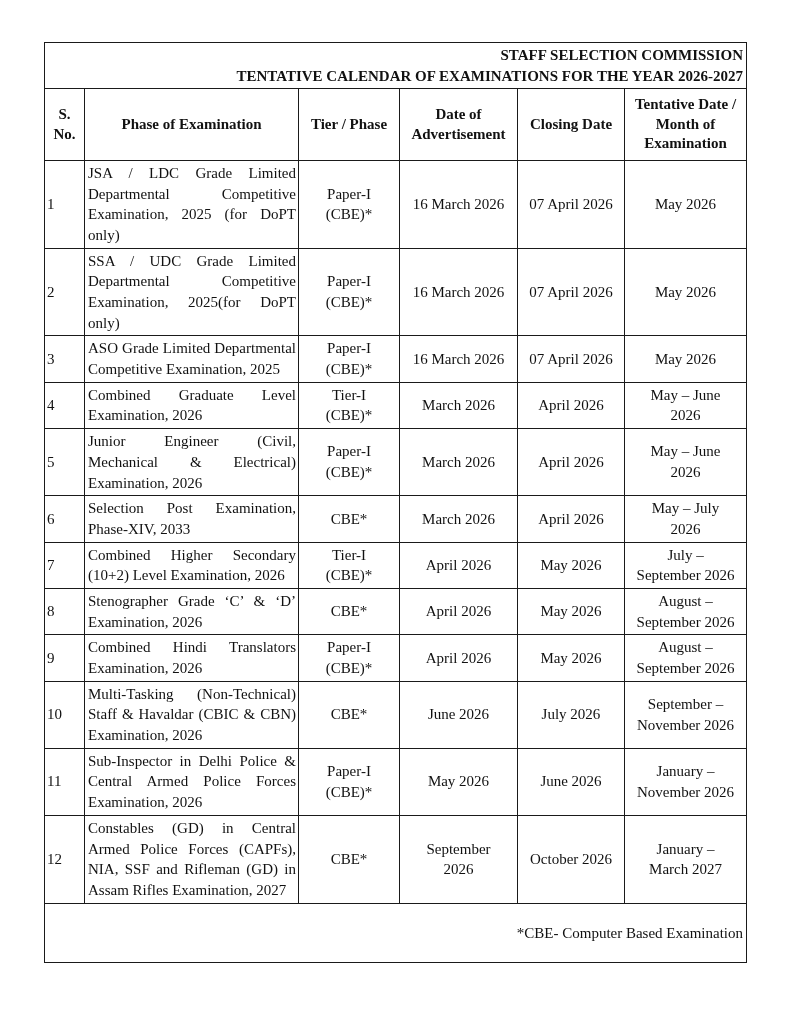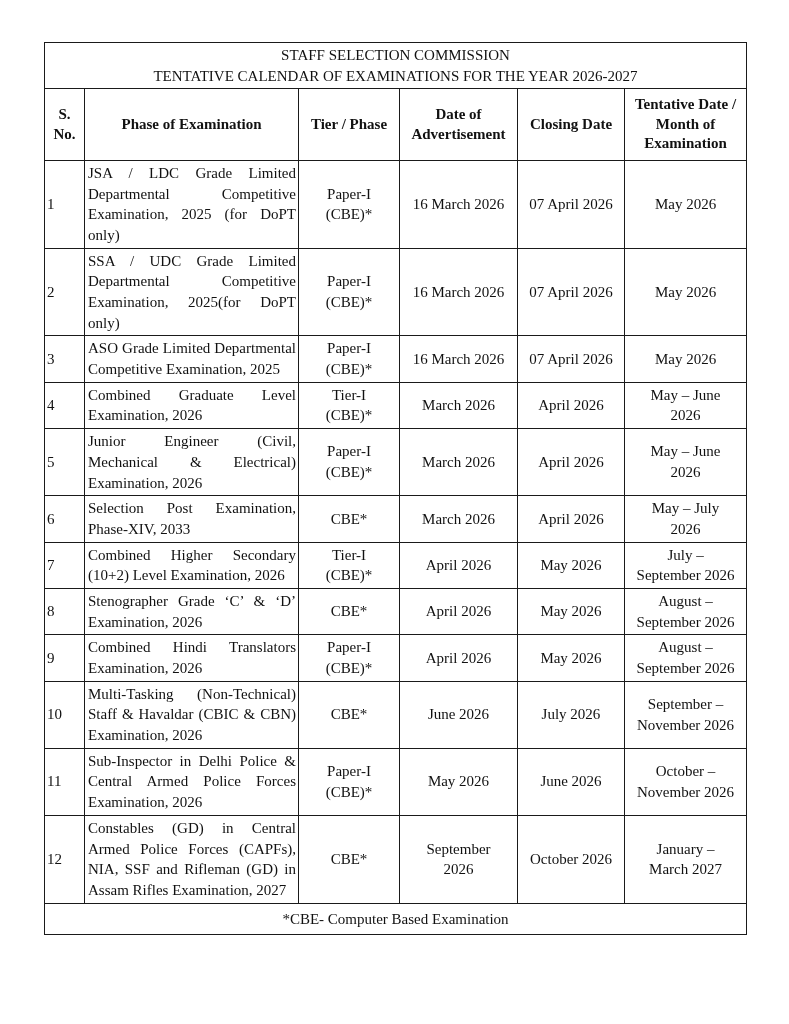--- a/index.html
+++ b/index.html
@@ -24,38 +24,38 @@
   }
   .cal-table td, .cal-table th {
     border: 1px solid #1a1a1a;
     font-size: 15px;
     line-height: 1.38;
     vertical-align: middle;
     padding: 2px 3px;
     word-wrap: break-word;
   }
   .title-cell {
-    text-align: center;
-    font-weight: normal;
+    text-align: right;
+    font-weight: bold;
     font-size: 15.5px;
     line-height: 1.55;
     padding: 11px 6px;
   }
   .cal-table th {
     font-weight: bold;
     text-align: center;
     padding: 6px 2px;
     line-height: 1.3;
   }
   td.c0 { text-align: left; padding: 2px 2px; }
   td.c1 { text-align: justify; text-align-last: left; padding: 2px 2px 2px 3px; }
   td.c2, td.c3, td.c4, td.c5 { text-align: center; padding: 2px 11px; }
   td.footnote-cell {
-    text-align: center;
-    padding: 5px 3px;
+    text-align: right;
+    padding: 19px 3px;
     line-height: 1.35;
   }
 </style>
 </head>
 <body>
 
 <div class="page">
   <table class="cal-table">
     <colgroup>
       <col style="width:40px">
@@ -161,21 +161,21 @@
           <td class="c3">June 2026</td>
           <td class="c4">July 2026</td>
           <td class="c5">September – November 2026</td>
         </tr>
         <tr>
           <td class="c0">11</td>
           <td class="c1">Sub-Inspector in Delhi Police &amp; Central Armed Police Forces Examination, 2026</td>
           <td class="c2">Paper-I (CBE)*</td>
           <td class="c3">May 2026</td>
           <td class="c4">June 2026</td>
-          <td class="c5">October – November 2026</td>
+          <td class="c5">January – November 2026</td>
         </tr>
         <tr>
           <td class="c0">12</td>
           <td class="c1">Constables (GD) in Central Armed Police Forces (CAPFs), NIA, SSF and Rifleman (GD) in Assam Rifles Examination, 2027</td>
           <td class="c2">CBE*</td>
           <td class="c3">September 2026</td>
           <td class="c4">October 2026</td>
           <td class="c5">January – March 2027</td>
         </tr>
       </tbody>

